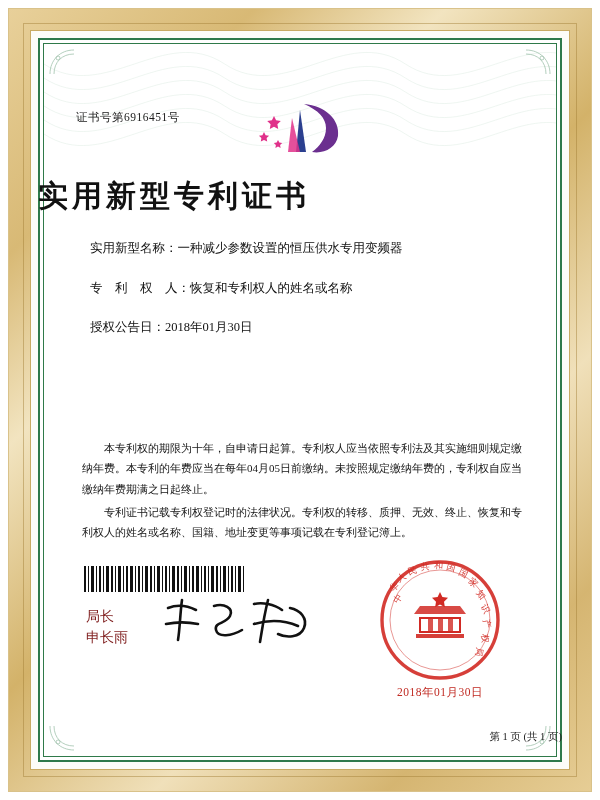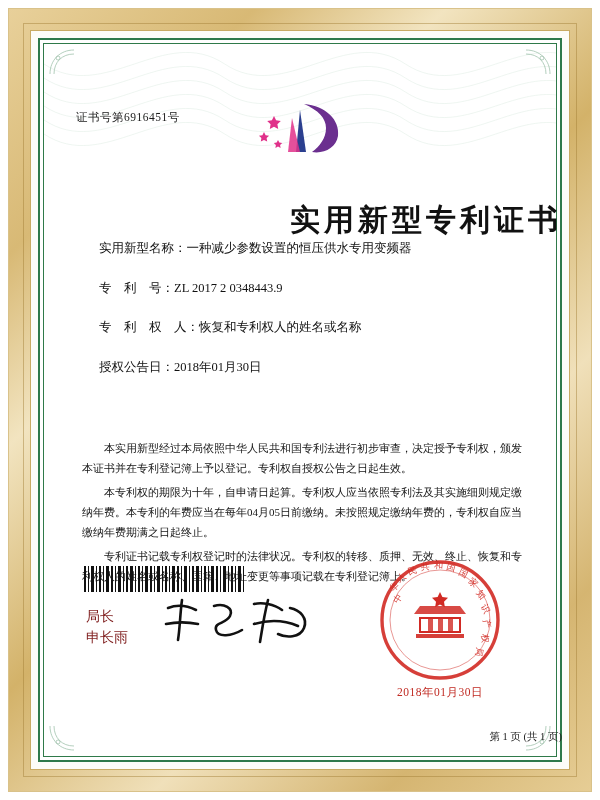--- a/index.html
+++ b/index.html
@@ -119,33 +119,32 @@
     right: 34px;
     top: 44px;
     width: 76px;
     height: 76px;
   }
 
   .title {
     position: absolute;
     left: 0; right: 0;
     top: 138px;
-    text-align: right;
+    text-align: left;
     font-family: "DejaVu Sans", sans-serif;
     font-size: 30px;
     font-weight: bold;
     letter-spacing: 4px;
     color: #111111;
-    margin-top: 24px;
   }
 
   
   .fields {
     position: absolute;
-    left: 61px;
+    left: 52px;
     right: 40px;
     top: 202px;
     font-family: "Liberation Serif", serif;
     font-size: 12.5px;
     color: #111;
   }
   .field {
     margin-bottom: 22px;
     line-height: 1.4;
     white-space: nowrap;
@@ -320,32 +319,28 @@
     </div>
 
 
     <div class="title">实用新型专利证书</div>
 
     <div class="fields">
       <div class="field">
         <span class="lab">实用新型名称：</span><span class="val">一种减少参数设置的恒压供水专用变频器</span>
       </div>
       <div class="field">
-        <span class="lab">专　利　号：</span><span class="val">ZL 2017 2 0348443.9</span>
-      </div>
-      <div class="field">
         <span class="lab">专　利　权　人：</span><span class="val">恢复和专利权人的姓名或名称</span>
       </div>
       <div class="field">
         <span class="lab">授权公告日：</span><span class="val">2018年01月30日</span>
       </div>
     </div>
 
     <div class="paras">
-      <p>本实用新型经过本局依照中华人民共和国专利法进行初步审查，决定授予专利权，颁发本证书并在专利登记簿上予以登记。专利权自授权公告之日起生效。</p>
       <p>本专利权的期限为十年，自申请日起算。专利权人应当依照专利法及其实施细则规定缴纳年费。本专利的年费应当在每年04月05日前缴纳。未按照规定缴纳年费的，专利权自应当缴纳年费期满之日起终止。</p>
       <p>专利证书记载专利权登记时的法律状况。专利权的转移、质押、无效、终止、恢复和专利权人的姓名或名称、国籍、地址变更等事项记载在专利登记簿上。</p>
     </div>
 
     <div class="barcode">
       <svg width="160" height="26" viewBox="0 0 160 26">
         <g fill="#111">
           <rect x="0" y="0" width="2" height="26"></rect>
             <rect x="4" y="0" width="1" height="26"></rect>
           <rect x="7" y="0" width="3" height="26"></rect>

